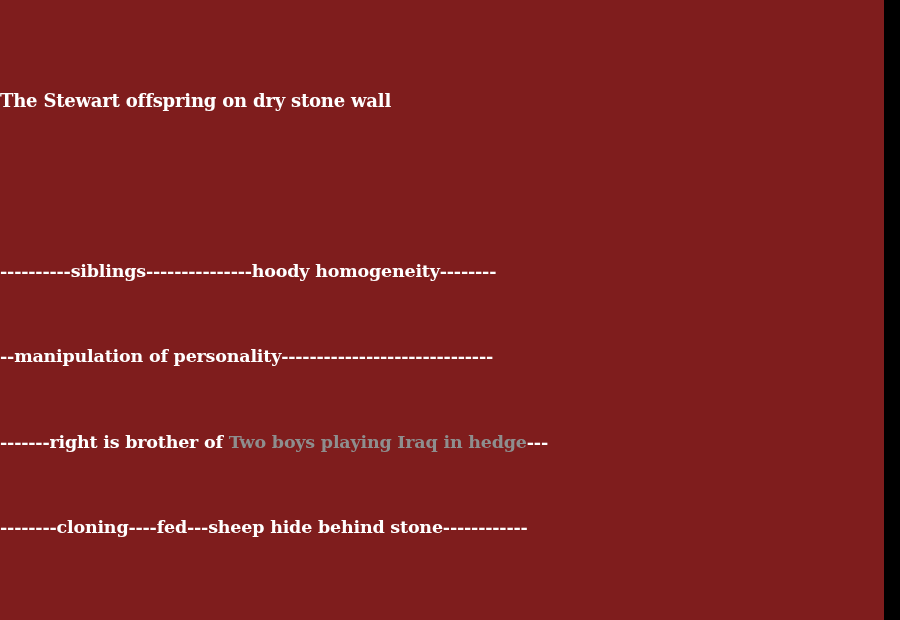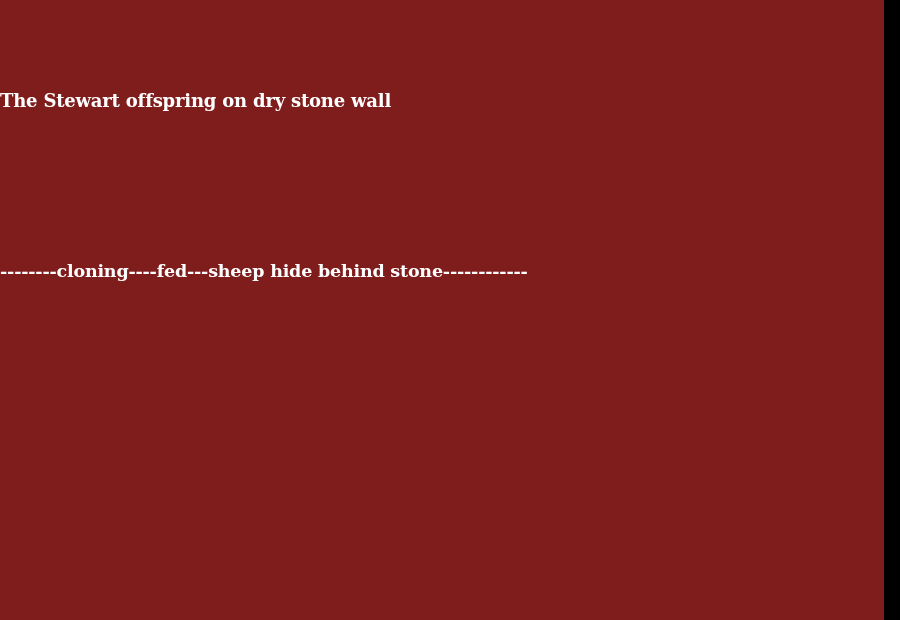--- a/index.html
+++ b/index.html
@@ -47,20 +47,23 @@
     color: #8e8e8e;
   }
 </style>
 </head>
 <body>
 
 <div id="page">
   <div class="text-block">
     <span class="line title">The Stewart offspring on dry stone wall</span>
     <span class="line blank"></span>
+    <span class="line">----------siblings---------------hoody homogeneity--------</span>
+    <span class="line">--manipulation of personality------------------------------</span>
+    <span class="line"><span>-------right is brother of </span><span class="link">Two boys playing Iraq in hedge</span><span>---</span></span>
     <span class="line">--------cloning----fed---sheep hide behind stone------------</span>
     
     
     
     
     
     
     
     
     

